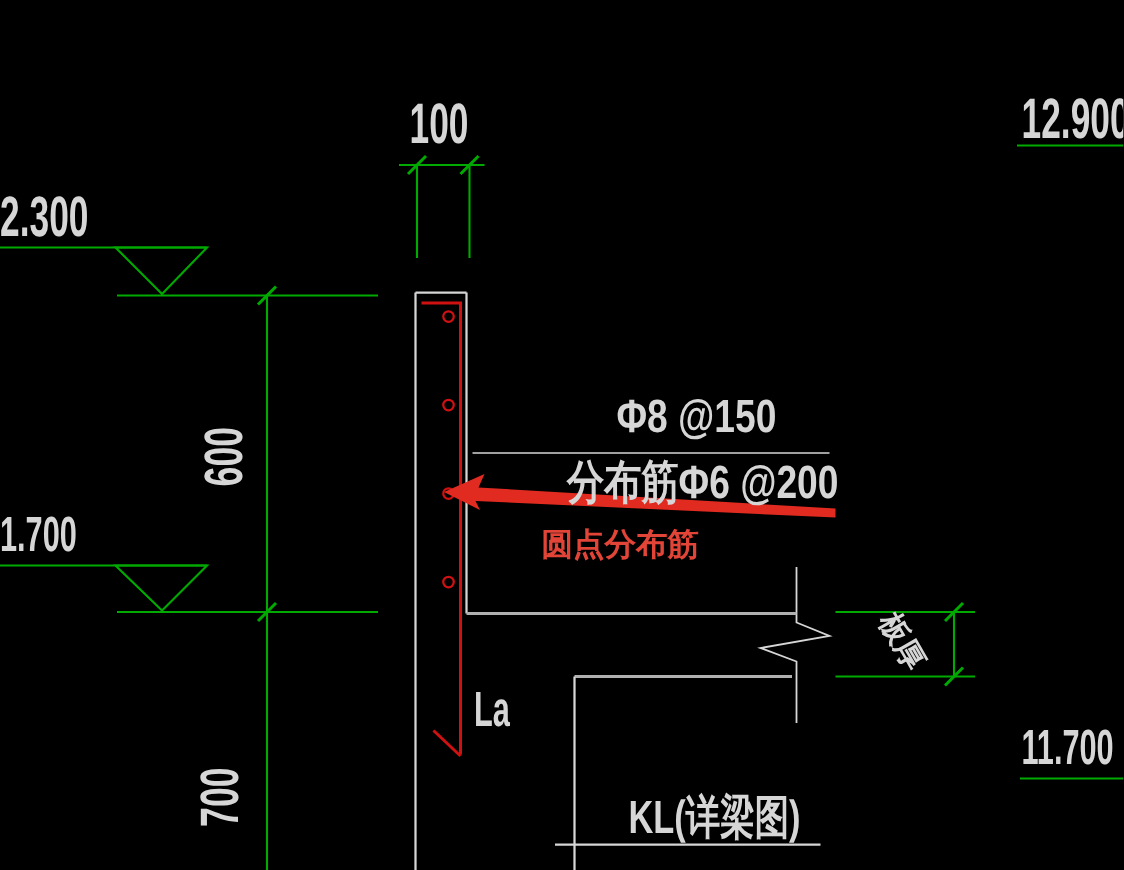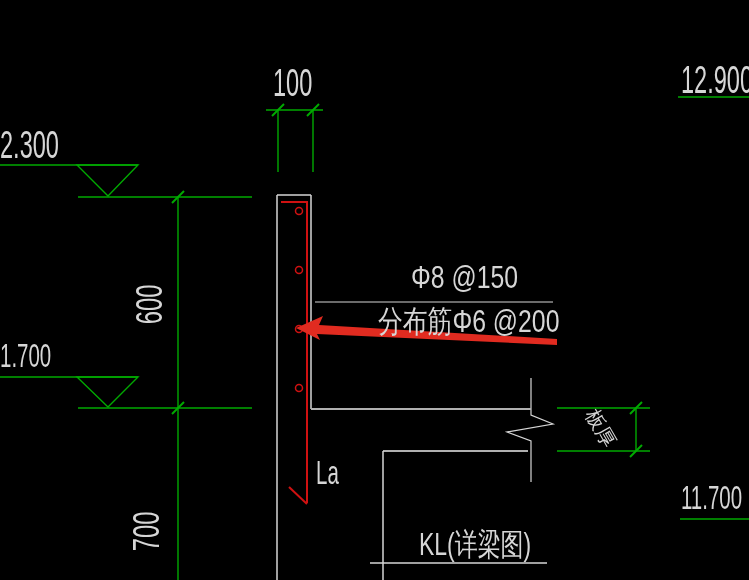--- a/index.html
+++ b/index.html
@@ -2,20 +2,21 @@
 <html><head>
 <meta charset="utf-8">
 <style>
   html,body{margin:0;padding:0;background:#000;}
   .canvas{
     position:relative;
     width:749px;height:580px;
     background:#000;
     overflow:hidden;
     font-family:"Liberation Sans","DejaVu Sans",sans-serif;
+    font-weight:bold;
   }
   .canvas svg{position:absolute;left:0;top:0;}
   .txt{
     position:absolute;
     color:#d6d6d6;
     line-height:1;
     white-space:nowrap;
     transform-origin:left top;
   }
   .t30{font-size:38px;transform:scaleX(0.62);}
@@ -124,20 +125,21 @@
   <div class="vwrap rot90" style="left:119px;top:287px;width:61px;height:34px;">
     <span class="inner">600</span>
   </div>
   <div class="vwrap rot90" style="left:116px;top:514px;width:61px;height:34px;">
     <span class="inner">700</span>
   </div>
 
   <div class="txt ann" style="left:411px;top:262px;">Φ8 @150</div>
   <div class="txt ann" style="left:378px;top:306px;">分布筋Φ6 @200</div>
 
+  <div class="rednote" style="left:361px;top:352px;">圆点分布筋</div>
 
   <div class="txt t26" style="left:316px;top:456px;">La</div>
 
   <div class="banhou" style="left:576px;top:416px;width:50px;height:24px;">
     <span class="inner">板厚</span>
   </div>
 
   <div class="txt kl" style="left:419px;top:529px;">KL(详梁图)</div>
 
 </div>

